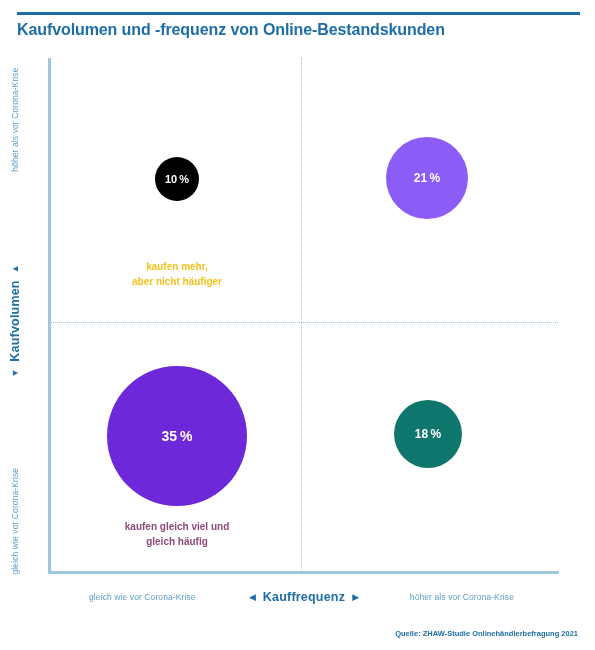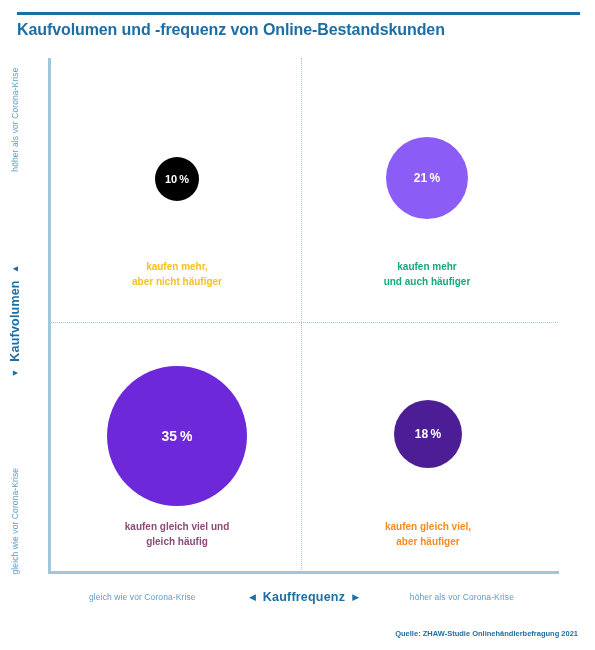--- a/index.html
+++ b/index.html
@@ -184,34 +184,30 @@
 
   <div class="bubble" style="left:106px; top:99px; width:44px; height:44px; background:#000000; font-size:11px;justify-content:center;">
     <span class="bubble-value">10 %</span>
   </div>
   <div class="quad-label" style="left:46px; top:201px; width:164px; color:#f5c11e;">kaufen mehr,
 aber nicht häufiger</div>
 
   <div class="bubble" style="left:337px; top:79px; width:82px; height:82px; background:#8b5cf6; font-size:12px;">
     <span class="bubble-value">21 %</span>
   </div>
-  <div class="quad-label" style="left:296px; top:201px; width:164px; color:#16a97a;">kaufen mehr
-und auch häufiger</div>
 
   <div class="bubble" style="left:58px; top:308px; width:140px; height:140px; background:#6d28d9; font-size:14px;">
     <span class="bubble-value">35 %</span>
   </div>
   <div class="quad-label" style="left:42px; top:461px; width:172px; color:#8c4a78;">kaufen gleich viel und
 gleich häufig</div>
 
-  <div class="bubble" style="left:345px; top:342px; width:68px; height:68px; background:#4c1d95; font-size:12px;">
+  <div class="bubble" style="left:345px; top:342px; width:68px; height:68px; background:#0f766e; font-size:12px;">
     <span class="bubble-value">18 %</span>
   </div>
-  <div class="quad-label" style="left:297px; top:461px; width:164px; color:#f78b22;">kaufen gleich viel,
-aber häufiger</div>
 
 </div>
 
 <div id="y-axis-label">
   <span class="axis-title-end seg-low">gleich wie vor Corona-Krise</span>
   <span class="seg-mid">
     <span class="arrow-glyph">▼</span>
     <span class="axis-title-main">Kaufvolumen</span>
     <span class="arrow-glyph">▲</span>
   </span>

